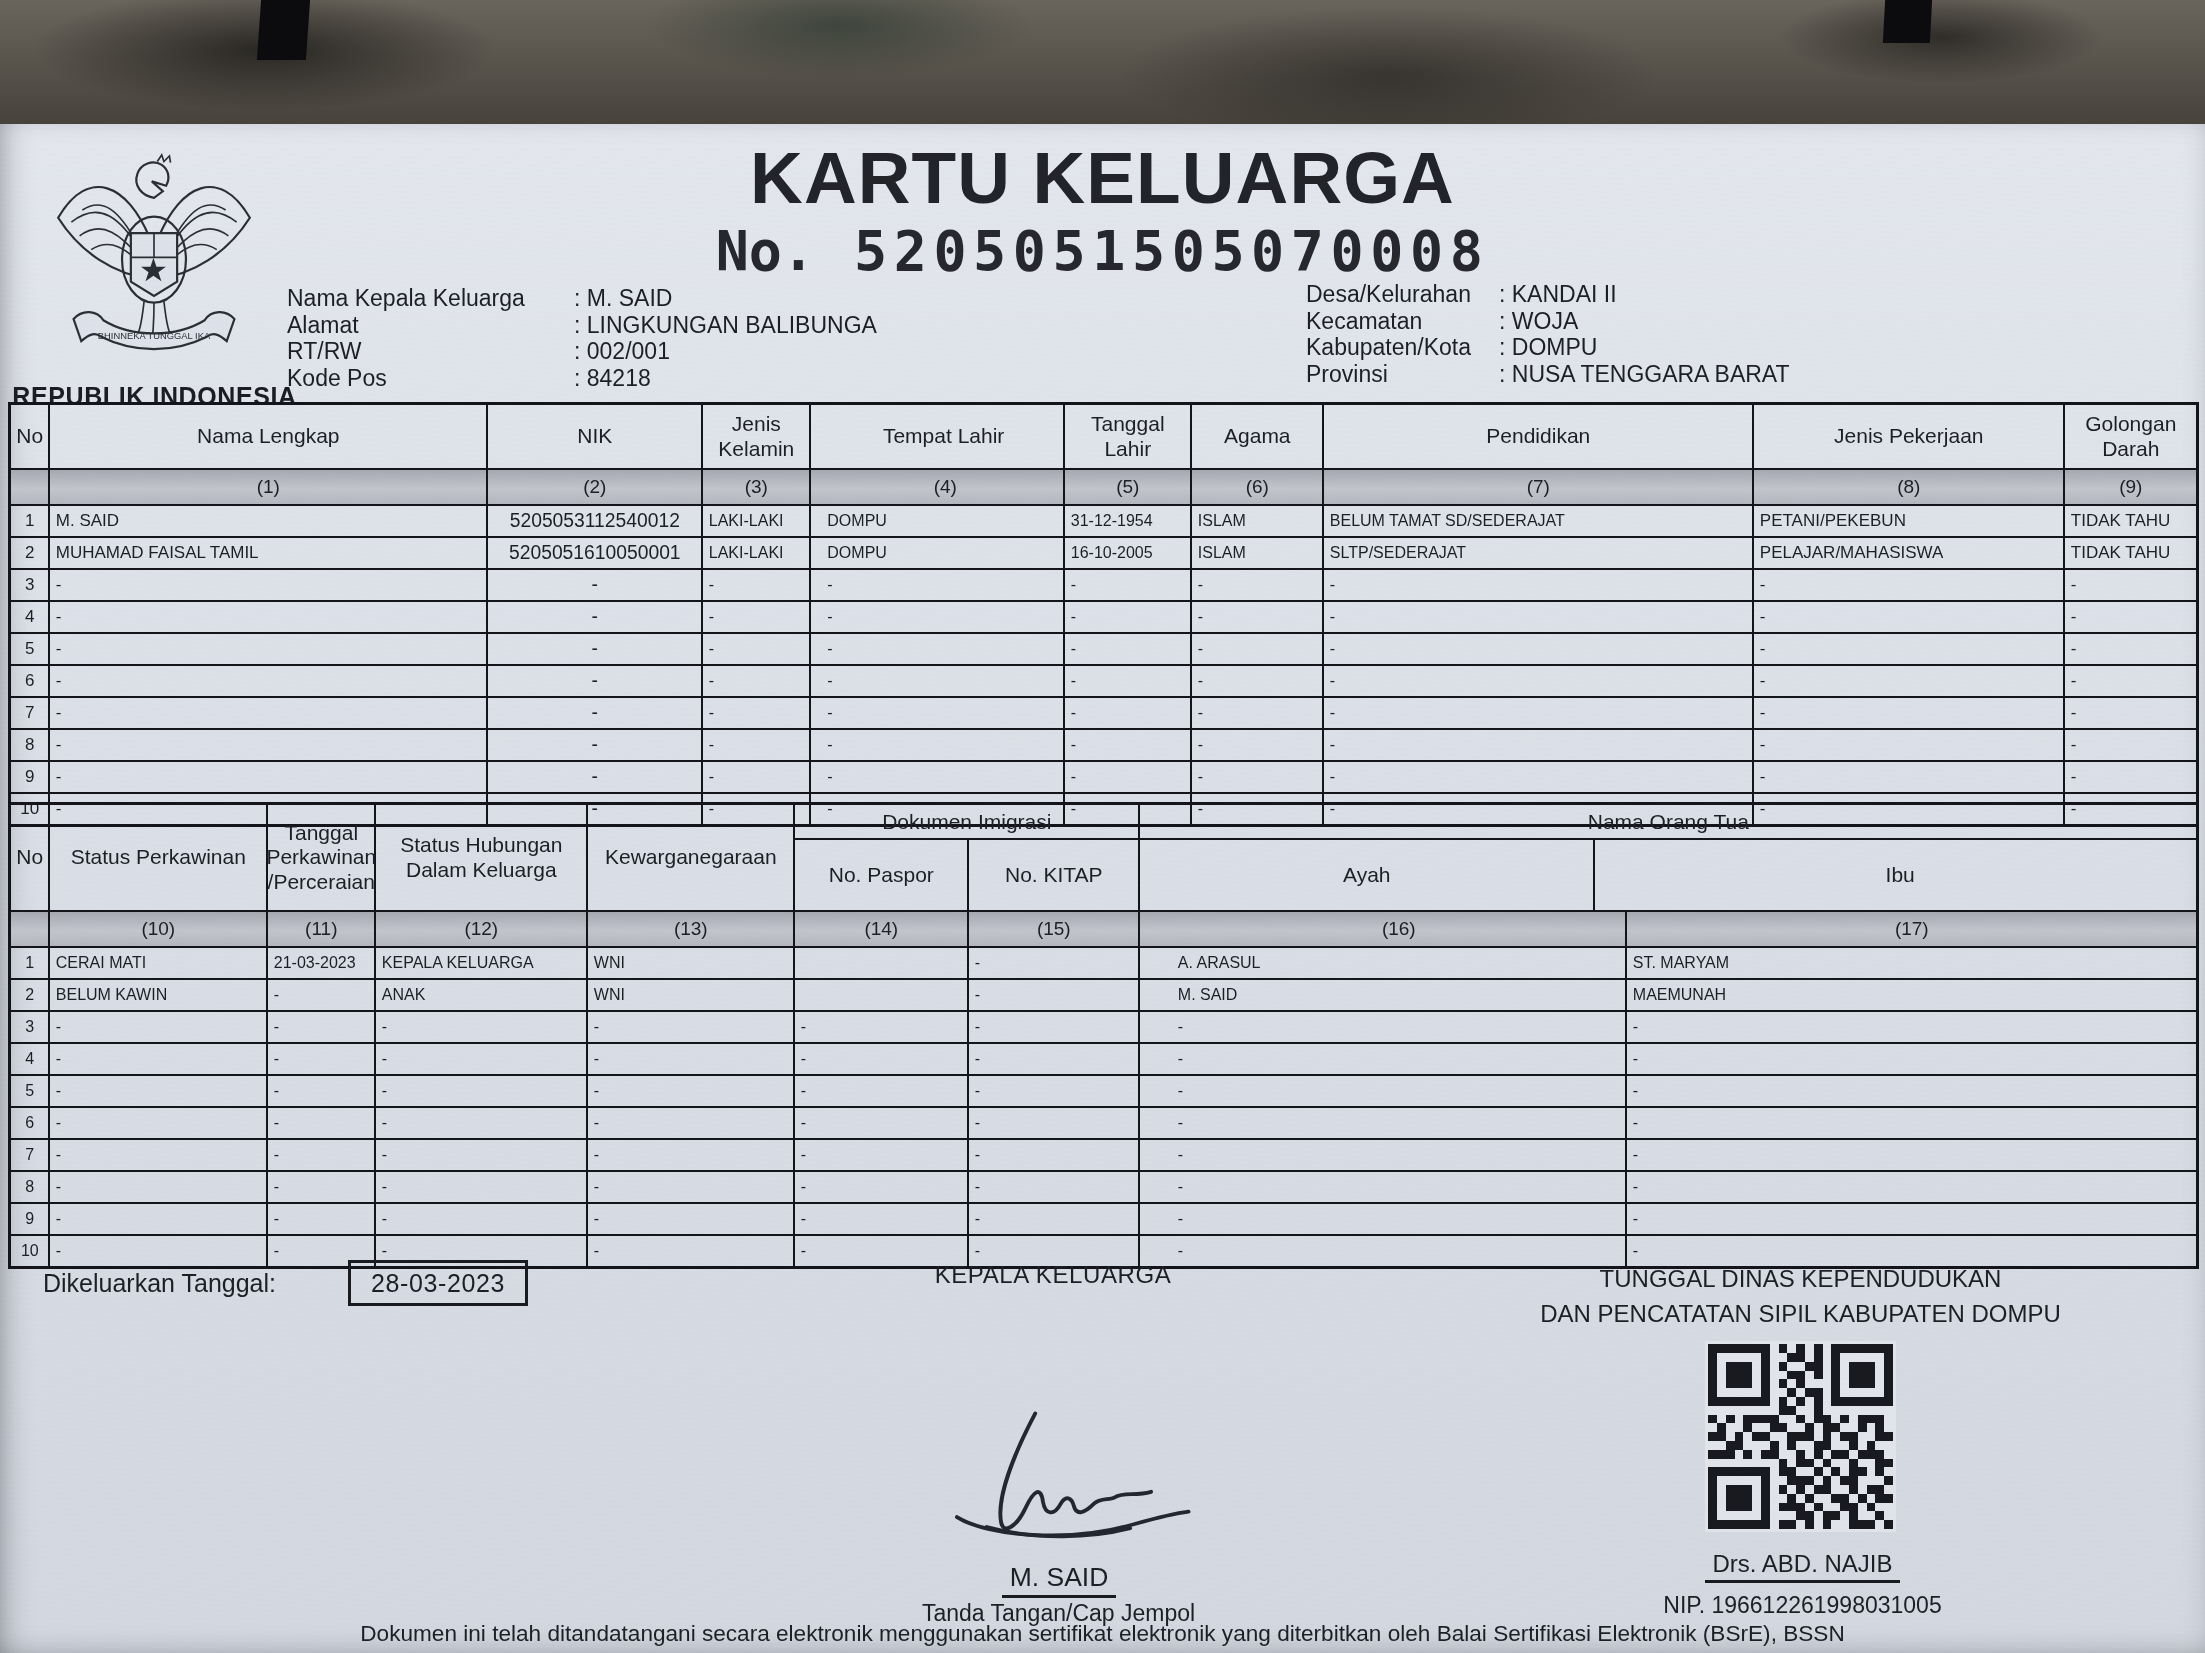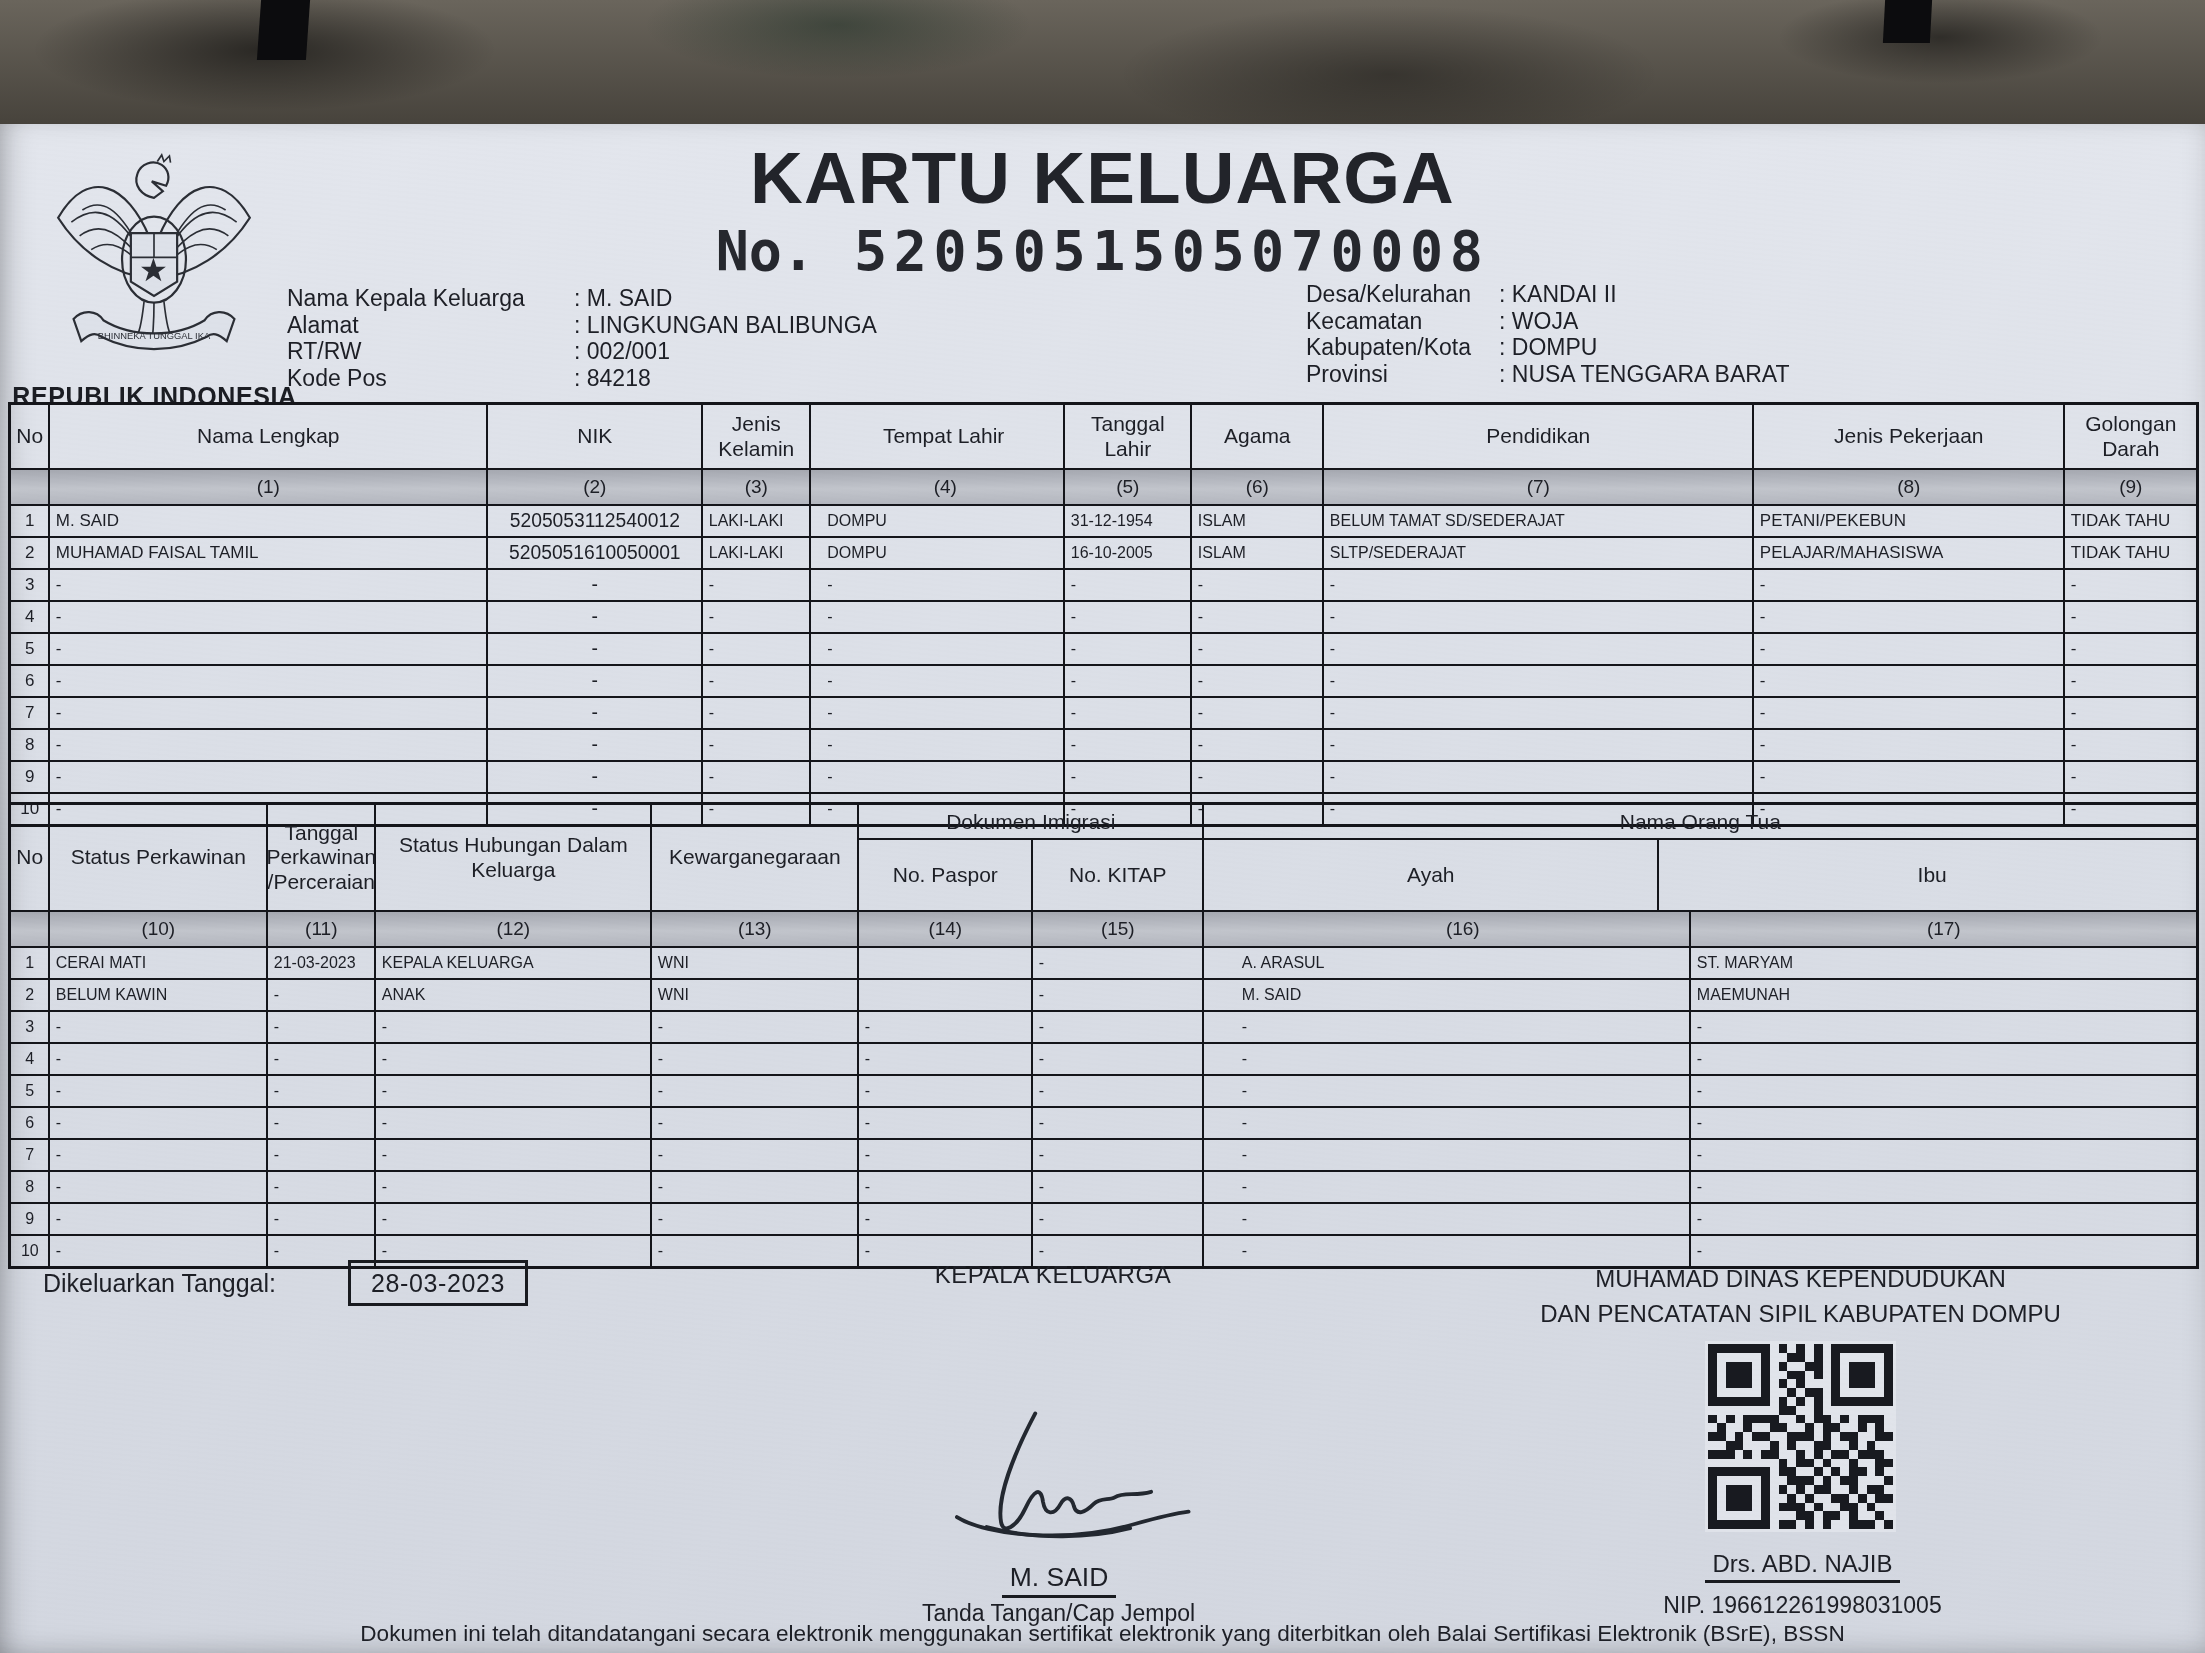--- a/index.html
+++ b/index.html
@@ -73,21 +73,21 @@
   .body .trow:last-child{border-bottom:none;}
   .body .tcell{font-size:17px;padding:0 5.5px;white-space:nowrap;overflow:hidden;}
   
   .t1 .c0{width:39px;}  .t1 .c1{width:438px;} .t1 .c2{width:215px;} .t1 .c3{width:108px;}
   .t1 .c4{width:254px;padding-left:16px;} .t1 .c5{width:127px;} .t1 .c6{width:132px;} .t1 .c7{width:430px;}
   .t1 .c8{width:311px;} .t1 .c9{width:138px;flex:1;}
   .t1 .body .c0,.t1 .band .c0{justify-content:center;}
   .t1 .body .c2{justify-content:center;font-size:19.3px;}
   .t1 .body .c3,.t1 .body .c4,.t1 .body .c5,.t1 .body .c6,.t1 .body .c7{font-size:16px;}
   
-  .t2 .c0{width:39px;}  .t2 .c1{width:218px;} .t2 .c2{width:108px;} .t2 .c3{width:276px;}
+  .t2 .c0{width:39px;}  .t2 .c1{width:218px;} .t2 .c2{width:108px;} .t2 .c3{width:212px;}
   .t2 .c4{width:207px;} .t2 .c5{width:174px;} .t2 .c6{width:171px;} .t2 .c7{width:455px;margin-left:32px;}
   .t2 .c8{width:540px;flex:1;}
   .t2 .body .c0,.t2 .band .c0{justify-content:center;}
   .t2 .body .tcell{font-size:16px;}
   .t2 .thead{height:105px;border-bottom:2.8px solid #14151a;}
   .t2 .thead .tall{height:100%;}
   .t2 .grp{display:flex;flex-direction:column;border-right:2.2px solid #14151a;box-sizing:border-box;}
   .t2 .grp:last-child{border-right:none;}
   .t2 .grp .gtitle{height:33px;border-bottom:2.2px solid #14151a;display:flex;align-items:center;justify-content:center;font-size:21px;}
   .t2 .grp .gcells{flex:1;display:flex;}
@@ -499,21 +499,21 @@
       </div>
   </div>
 
   <div class="issued">
     <span>Dikeluarkan Tanggal:</span>
     <span class="date-box">28-03-2023</span>
   </div>
 
   <div class="sig-title-left">KEPALA KELUARGA</div>
   <div class="sig-title-right">
-    <div>MUHAMAD DINAS KEPENDUDUKAN</div>
+    <div>TUNGGAL DINAS KEPENDUDUKAN</div>
     <div>DAN PENCATATAN SIPIL KABUPATEN DOMPU</div>
   </div>
 
   <div class="qr">
     <div class="grid" id="qr-grid">
         <div class="m"></div>
         <div class="m"></div>
         <div class="m"></div>
         <div class="m"></div>
         <div class="m"></div>

